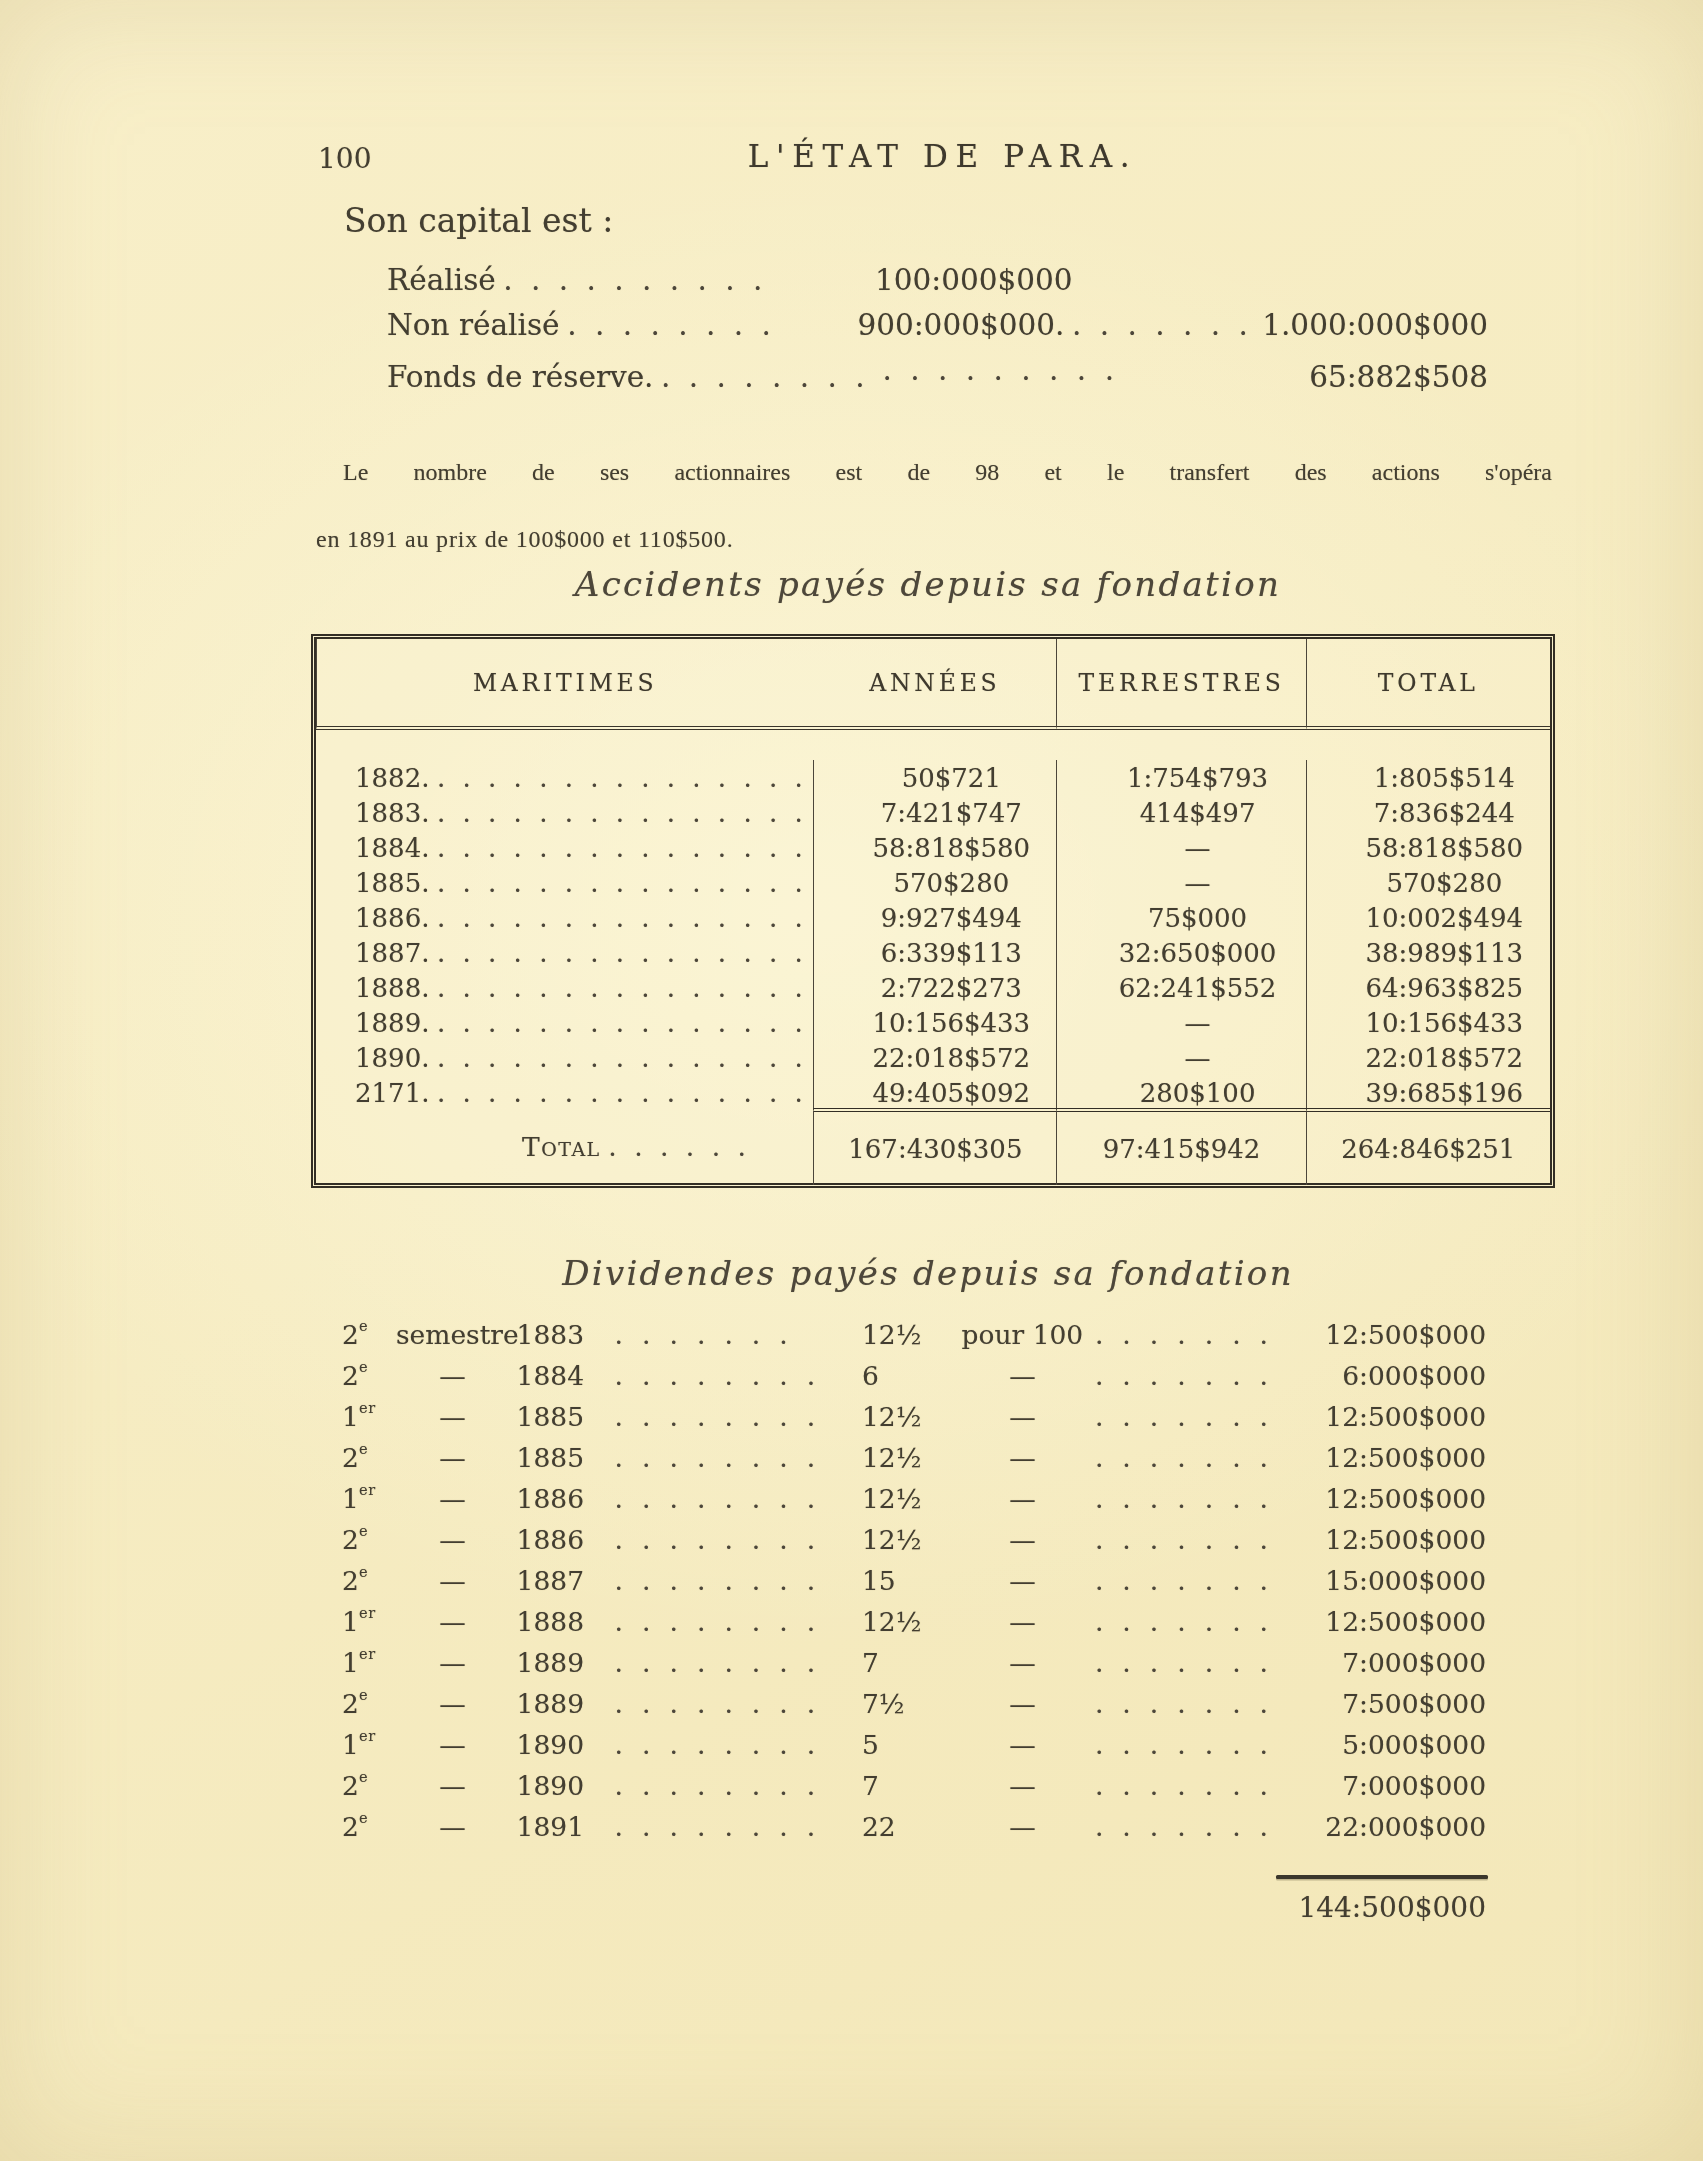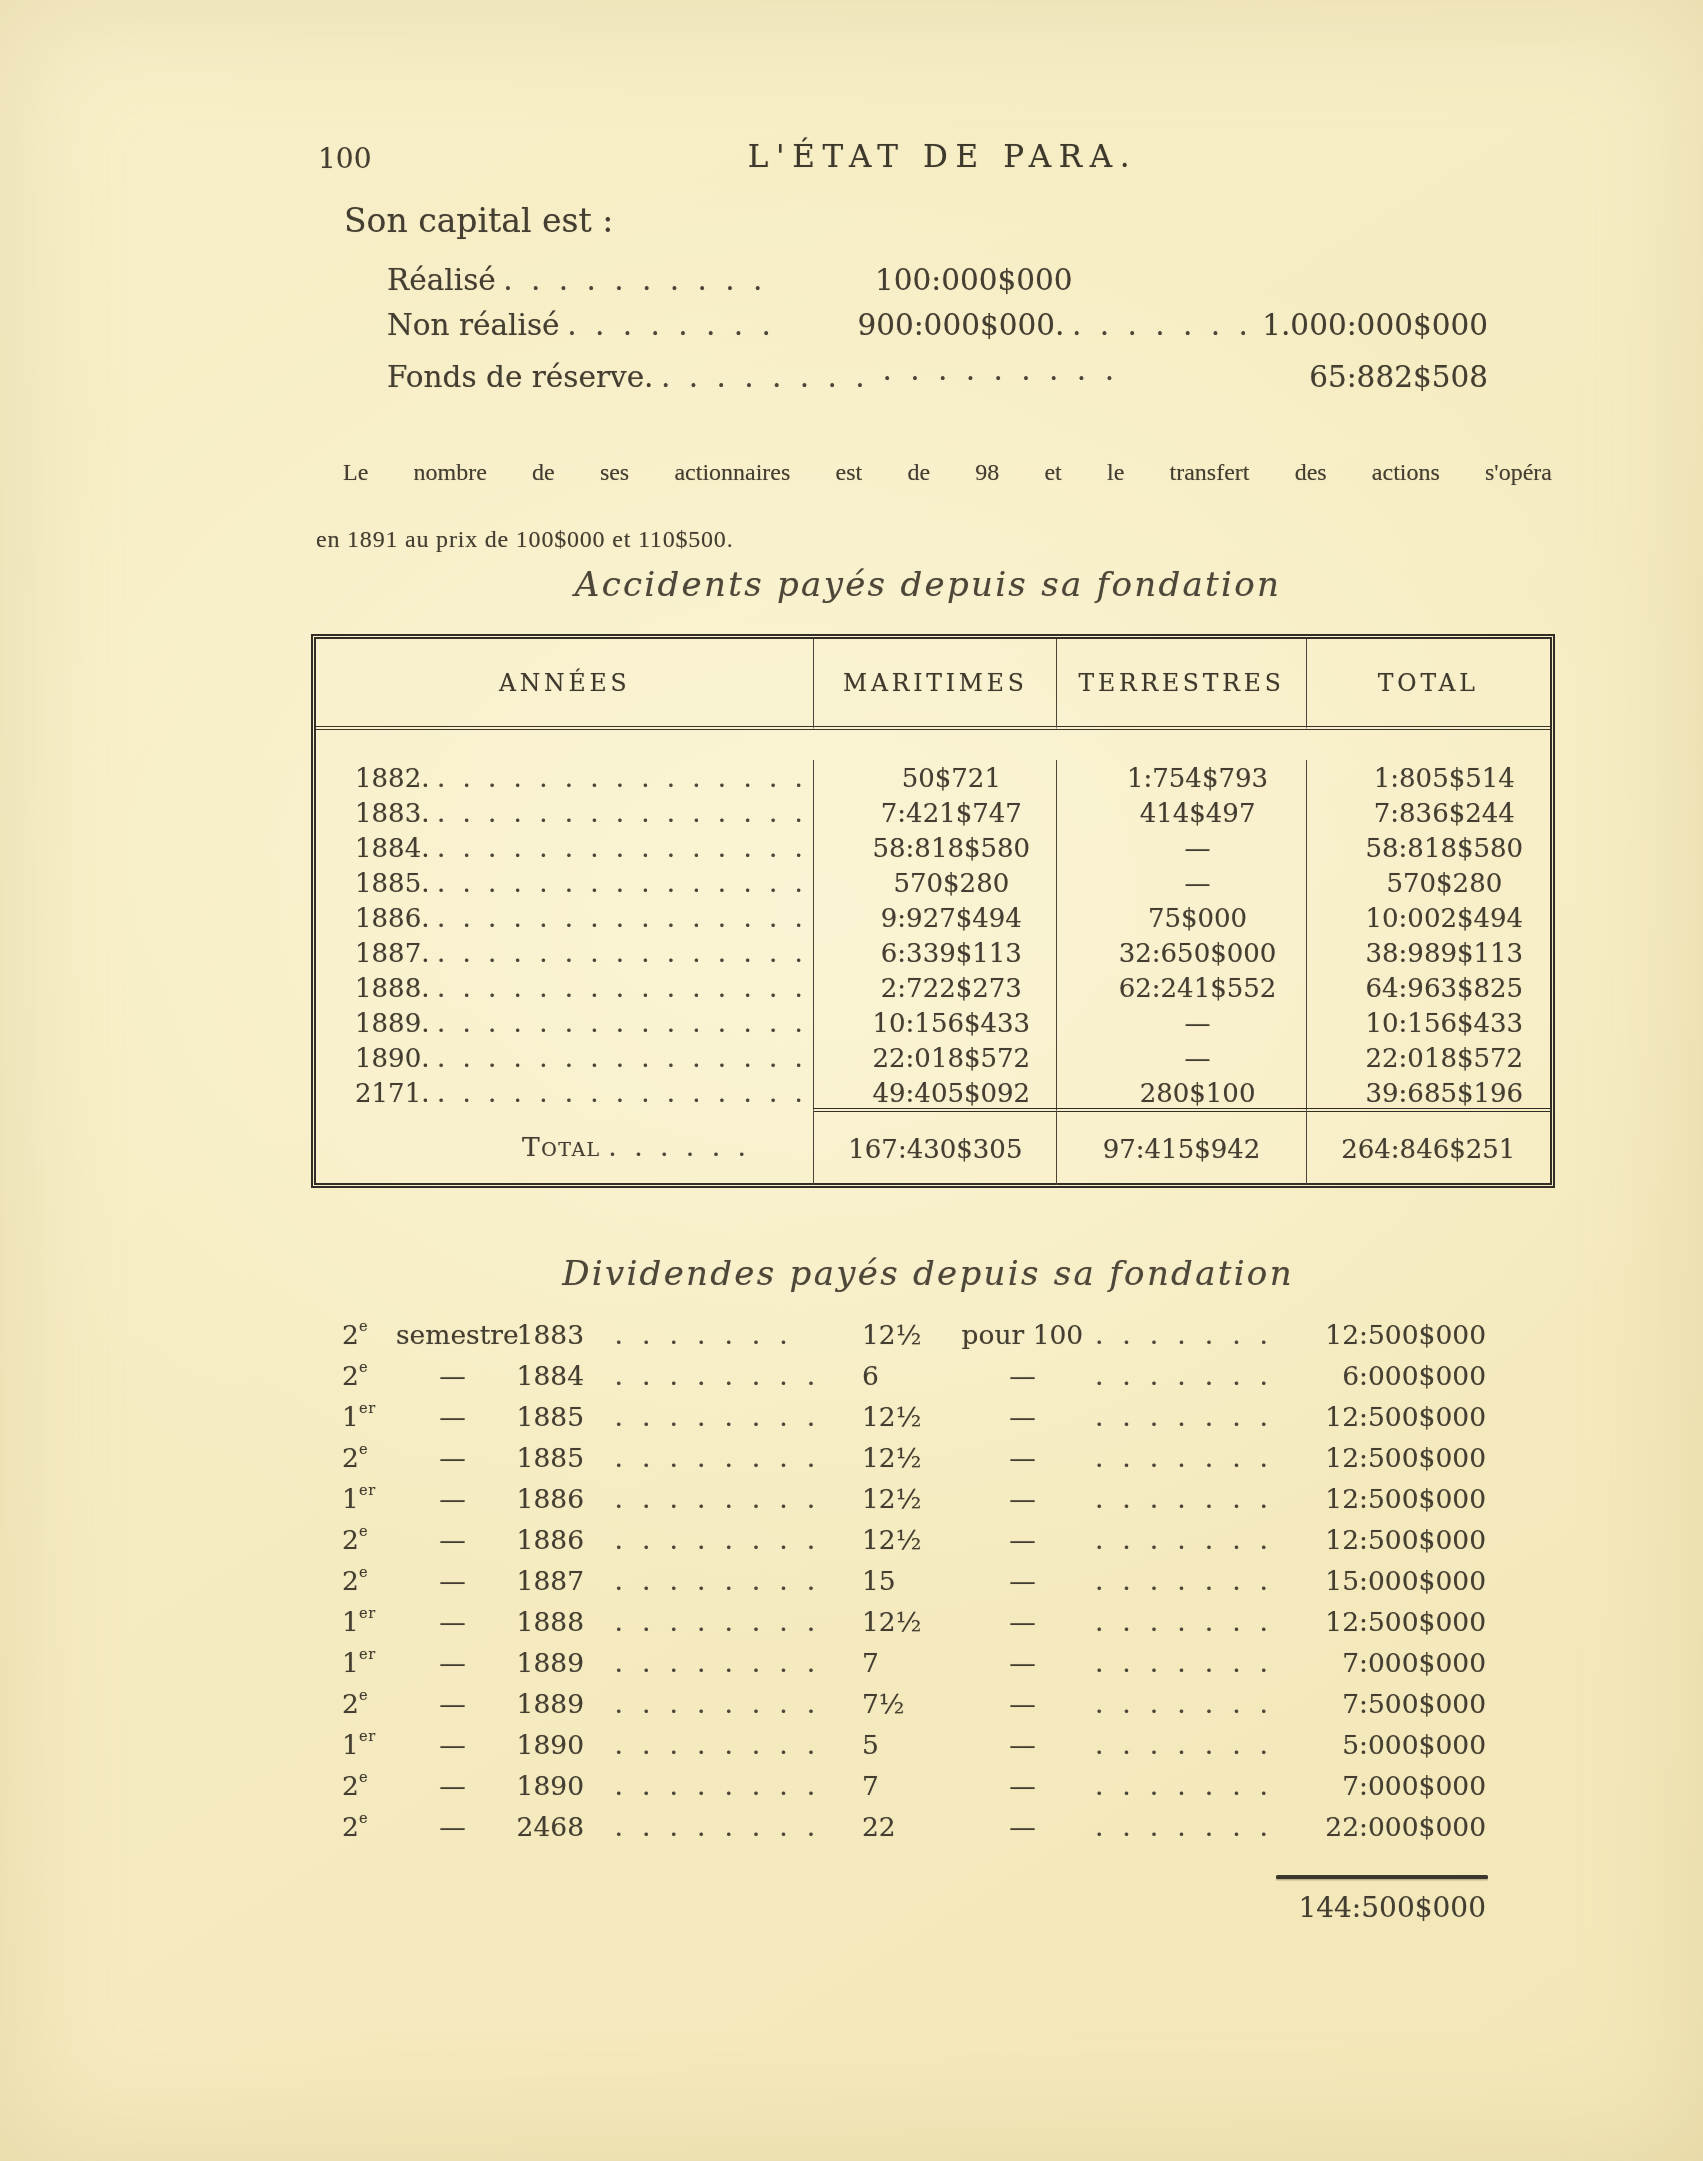--- a/index.html
+++ b/index.html
@@ -119,22 +119,22 @@
 
   <div class="abs para ink">
     <div class="para-line1">Le nombre de ses actionnaires est de 98 et le transfert des actions s'opéra</div>
     <div class="para-line2">en 1891 au prix de 100$000 et 110$500.</div>
   </div>
 
   <div class="abs section-title acc-title ink">Accidents payés depuis sa fondation</div>
 
   <div class="abs acc-table">
     <div class="grid acc-head">
+      <div class="hcell bl ink">MARITIMES</div>
       <div class="hcell ink">ANNÉES</div>
-      <div class="hcell bl ink">MARITIMES</div>
       <div class="hcell bl ink">TERRESTRES</div>
       <div class="hcell bl ink">TOTAL</div>
     </div>
     <div class="acc-body">
 
         <div class="grid acc-row ink">
           <div class="acc-year-cell">
             <span>1882.</span>
             <span class="dots">. . . . . . . . . . . . . . .</span>
           </div>
@@ -376,21 +376,21 @@
         <span class="div-dots1 dots">. . . . . . . .</span>
         <span class="div-rate">7</span>
         <span class="div-unit">—</span>
         <span class="div-dots2 dots">. . . . . . .</span>
         <span class="div-amount">7:000$000</span>
       </div>
 
       <div class="div-row ink">
         <span class="div-ord"><span>2</span><sup>e</sup></span>
         <span class="div-mid">—</span>
-        <span class="div-year">2468</span>
+        <span class="div-year">1891</span>
         <span class="div-dots1 dots">. . . . . . . .</span>
         <span class="div-rate">22</span>
         <span class="div-unit">—</span>
         <span class="div-dots2 dots">. . . . . . .</span>
         <span class="div-amount">22:000$000</span>
       </div>
     </div>
 
   <div class="abs div-rule"></div>
   <div class="abs div-grand-total ink">144:500$000</div>

